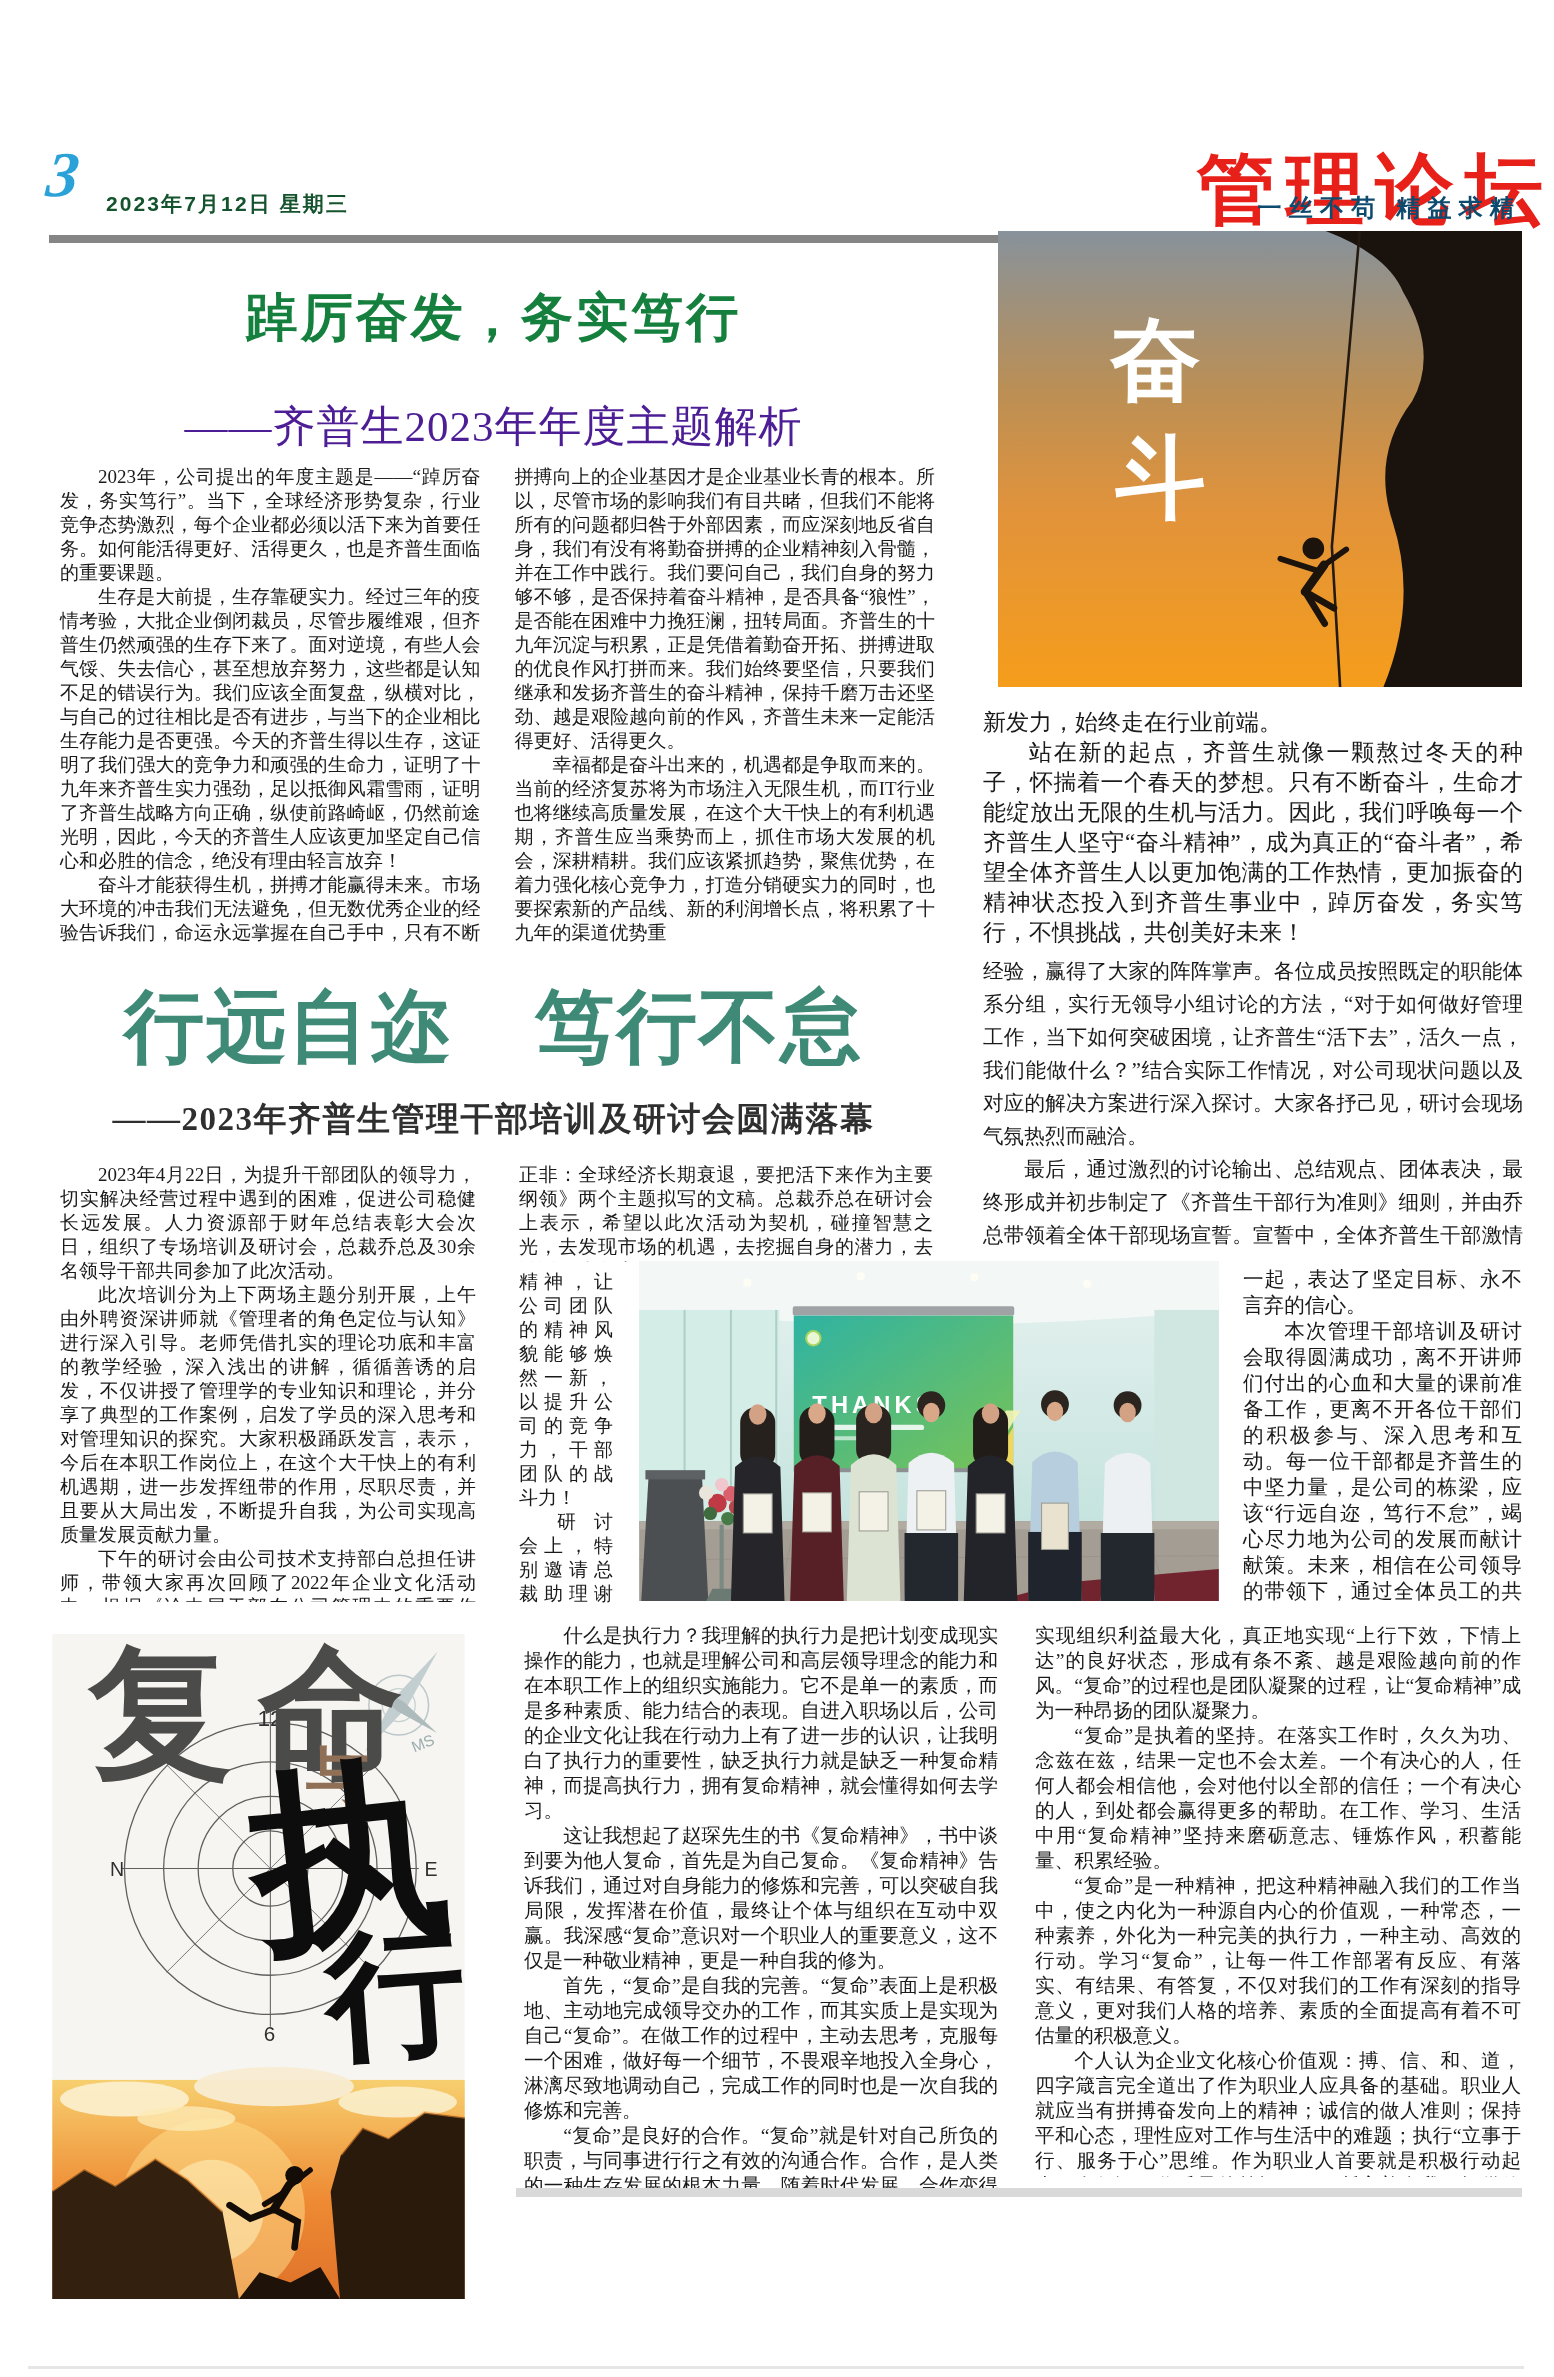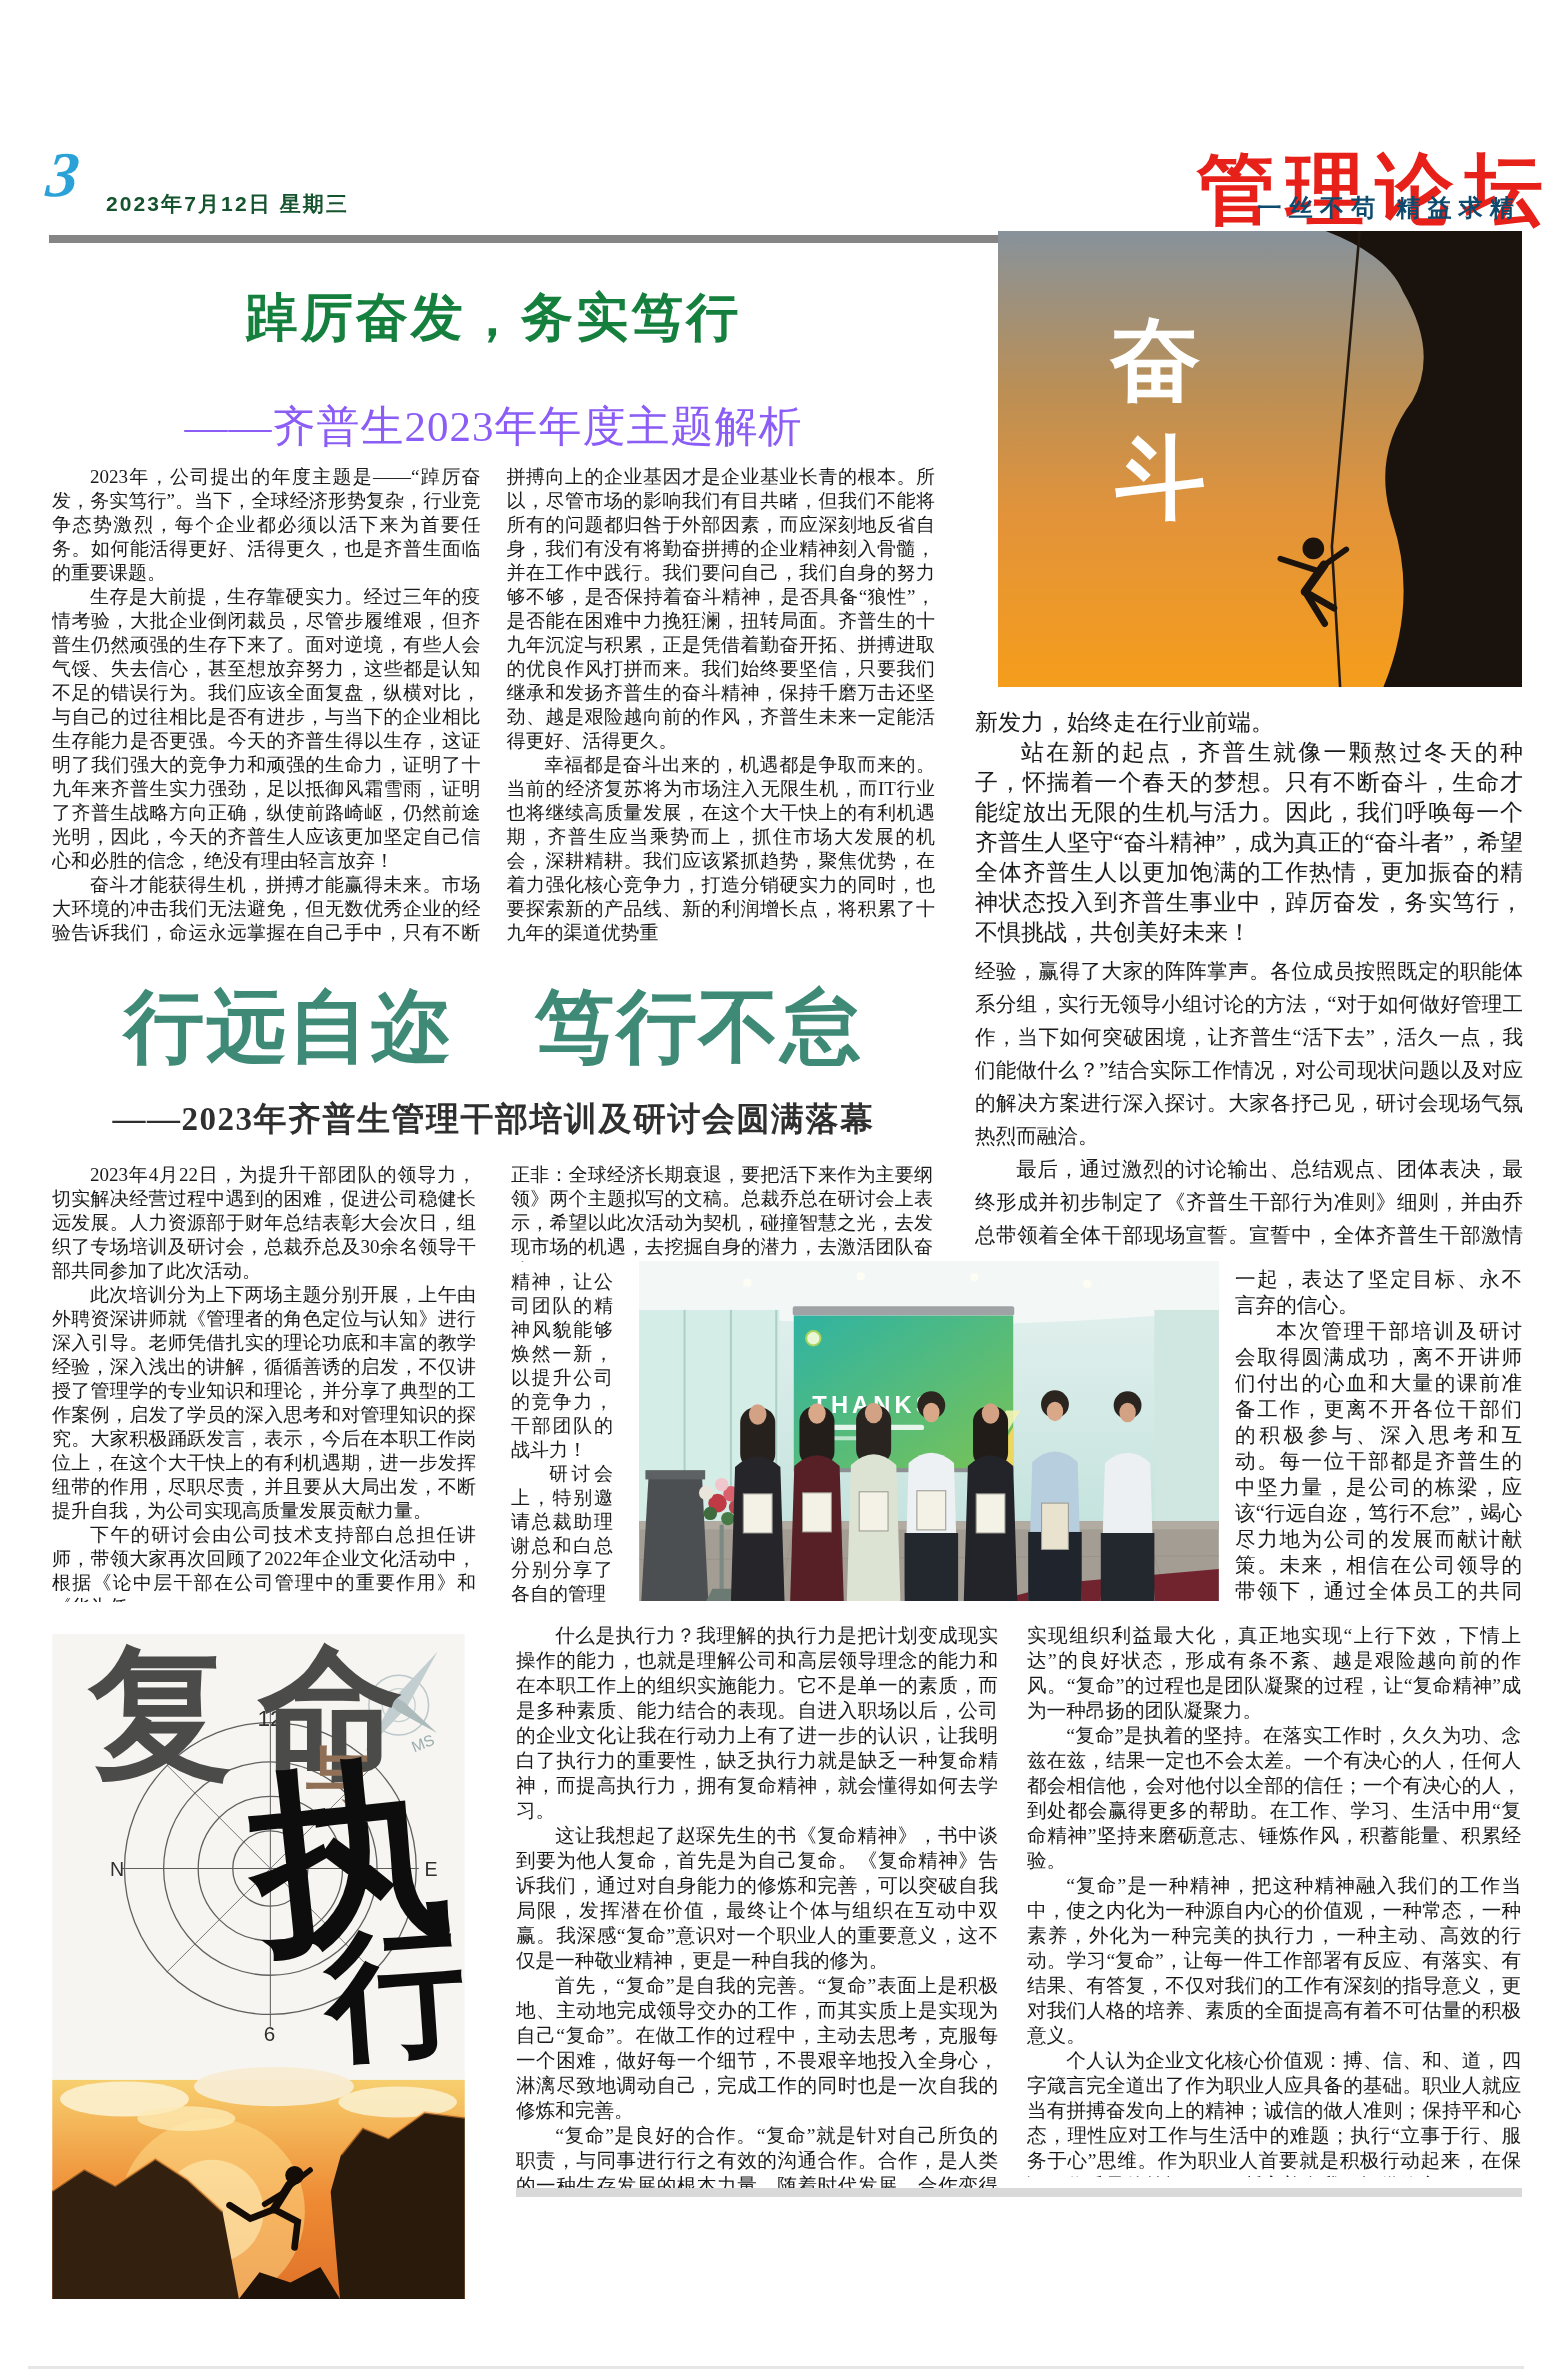--- a/index.html
+++ b/index.html
@@ -1,32 +1,32 @@
 <!DOCTYPE html>
 <html style="font-size:8.3px"><head>
 <meta charset="utf-8">
 <style>
   html,body{margin:0;padding:0;background:#e9e9e9;}
   .page{position:relative;width:1554px;height:2377px;background:#ffffff;overflow:hidden;
         font-family:"Liberation Serif","DejaVu Serif",serif;color:#1a1a1a;}
   .abs{position:absolute;}
-  .para{margin:0 0 0 0;text-indent:2em;text-align:justify;}
+  .para{margin:0 0 0 8px;text-indent:2em;text-align:justify;}
   .noindent .para:first-child{text-indent:0;}
   
   .pagenum{font-family:"Liberation Serif","DejaVu Serif",serif;font-style:italic;font-weight:bold;
            font-size:64px;color:#2aa2d8;transform:skewX(-6deg);}
   .dateline{font-family:"Liberation Sans","DejaVu Sans",sans-serif;font-size:21px;font-weight:600;color:#14532d;letter-spacing:2.1px;text-align:center;}
   .masthead{font-size:78px;font-weight:900;color:#e8201a;letter-spacing:11.3px;
             font-family:"Liberation Serif","DejaVu Serif",serif;}
   .slogan{font-family:"Liberation Sans","DejaVu Sans",sans-serif;font-size:24px;font-weight:800;color:#0c4a6e;letter-spacing:7.2px;}
   .rule{background:#858585;}
   
   .a1-title{font-family:"Liberation Sans","DejaVu Sans",sans-serif;font-size:52px;font-weight:900;
             color:#15803d;text-align:center;letter-spacing:3.1px;}
-  .a1-sub{font-size:43px;color:#8b5cf6;text-align:center;letter-spacing:1px;}
+  .a1-sub{font-size:43px;color:#4c1d95;text-align:center;letter-spacing:1px;}
   .body37{font-size:19px;line-height:24px;}
   .body40{font-size:20.6px;line-height:33px;}
   .body40b{font-size:20.6px;line-height:26px;}
   .body44{font-size:23px;line-height:30px;}
   .body38{font-size:19.6px;line-height:25px;}
   .cols2{column-count:2;column-gap:26px;column-fill:auto;}
   .clip{overflow:hidden;}
   
   .a2-title{font-family:"Liberation Sans","DejaVu Sans",sans-serif;font-size:80px;font-weight:900;
             color:#3f8a76;text-align:center;letter-spacing:2.1px;}

